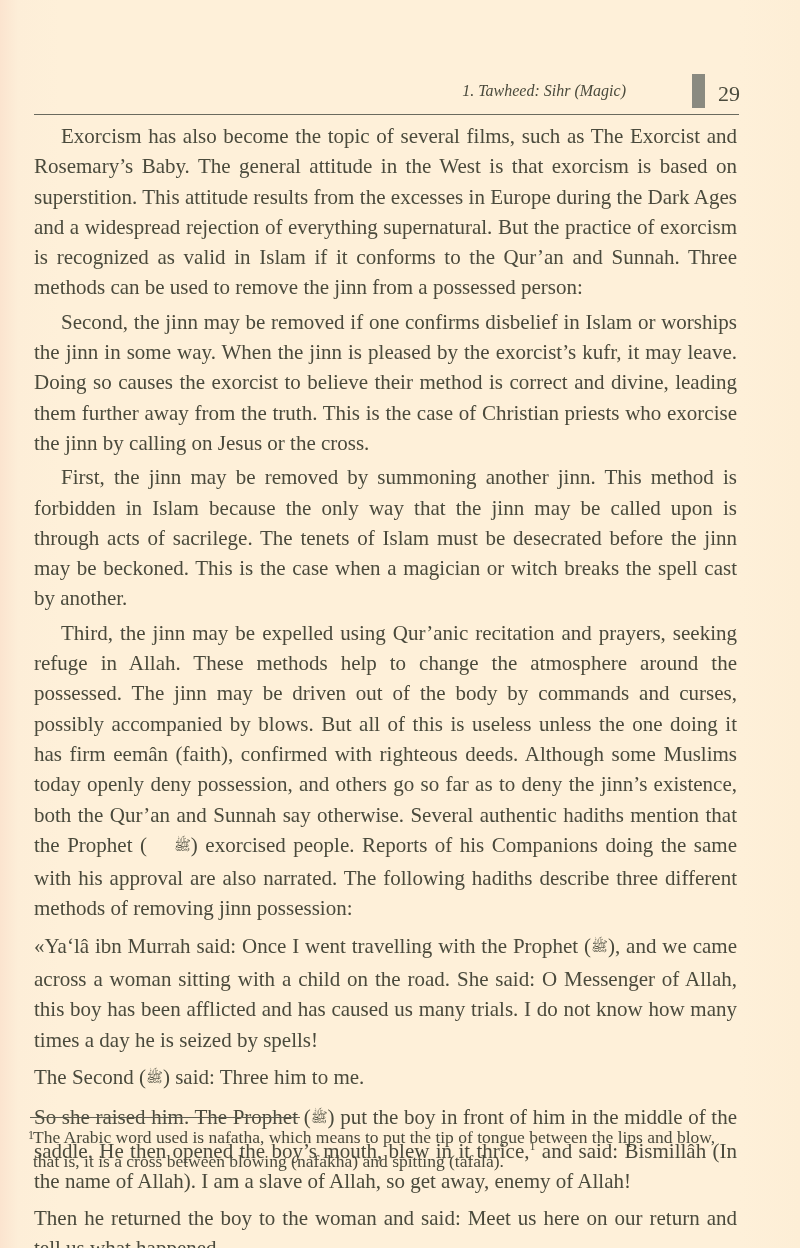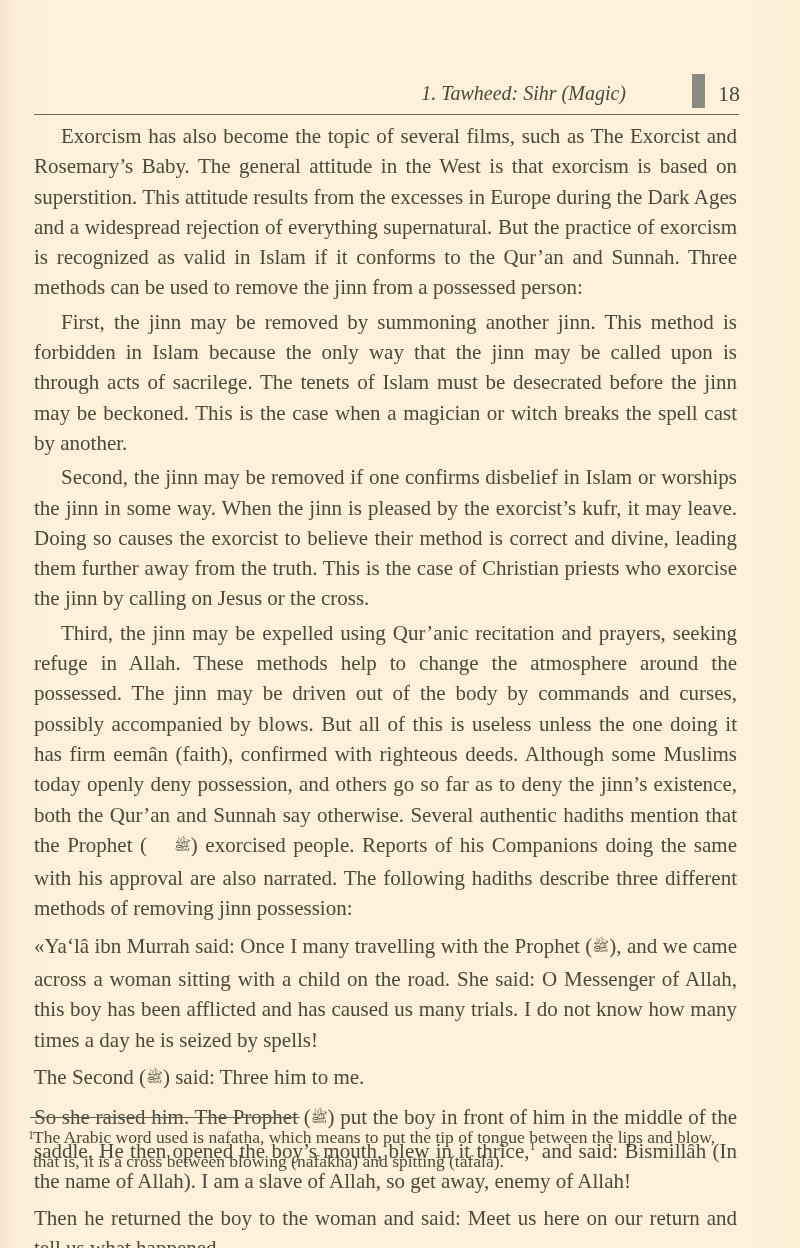--- a/index.html
+++ b/index.html
@@ -21,21 +21,21 @@
       top: 74px;
       left: 34px;
       width: 705px;
       height: 36px;
     }
     .header-title {
       position: absolute;
       right: 113px;
       top: 8px;
       font-style: italic;
-      font-size: 20px;
+      font-size: 16px;
       color: #4a4a3c;
       white-space: nowrap;
     }
     .header-block {
       position: absolute;
       left: 658px;
       top: 0px;
       width: 13px;
       height: 34px;
       background: #8a8a80;
@@ -117,34 +117,34 @@
     }
   </style>
 </head>
 <body>
 
 <div class="header">
   <span class="header-title">
     <span>1. Tawheed: Sihr (Magic)</span>
   </span>
   <span class="header-block"></span>
-  <span class="header-page">18</span>
+  <span class="header-page">29</span>
 </div>
 <div class="header-rule"></div>
 
 <div class="body-text">
   <p class="para">Exorcism has also become the topic of several films, such as The Exorcist and Rosemary’s Baby. The general attitude in the West is that exorcism is based on superstition. This attitude results from the excesses in Europe during the Dark Ages and a widespread rejection of everything supernatural. But the practice of exorcism is recognized as valid in Islam if it conforms to the Qur’an and Sunnah. Three methods can be used to remove the jinn from a possessed person:</p>
 
+  <p class="para">Second, the jinn may be removed if one confirms disbelief in Islam or worships the jinn in some way. When the jinn is pleased by the exorcist’s kufr, it may leave. Doing so causes the exorcist to believe their method is correct and divine, leading them further away from the truth. This is the case of Christian priests who exorcise the jinn by calling on Jesus or the cross.</p>
+
   <p class="para">First, the jinn may be removed by summoning another jinn. This method is forbidden in Islam because the only way that the jinn may be called upon is through acts of sacrilege. The tenets of Islam must be desecrated before the jinn may be beckoned. This is the case when a magician or witch breaks the spell cast by another.</p>
-
-  <p class="para">Second, the jinn may be removed if one confirms disbelief in Islam or worships the jinn in some way. When the jinn is pleased by the exorcist’s kufr, it may leave. Doing so causes the exorcist to believe their method is correct and divine, leading them further away from the truth. This is the case of Christian priests who exorcise the jinn by calling on Jesus or the cross.</p>
 
   <p class="para tight"><span>Third, the jinn may be expelled using Qur’anic recitation and prayers, seeking refuge in Allah. These methods help to change the atmosphere around the possessed. The jinn may be driven out of the body by commands and curses, possibly accompanied by blows. But all of this is useless unless the one doing it has firm </span><span class="it">eemân</span><span> (faith), confirmed with righteous deeds. Although some Muslims today openly deny possession, and others go so far as to deny the jinn’s existence, both the Qur’an and Sunnah say otherwise. Several authentic hadiths mention that the Prophet (</span><span class="honorific">ﷺ</span><span>) exorcised people. Reports of his Companions doing the same with his approval are also narrated. The following hadiths describe three different methods of removing jinn possession:</span></p>
 
-  <p class="para noindent tight"><span>«Ya‘lâ ibn Murrah said: Once I many travelling with the Prophet (</span><span class="honorific">ﷺ</span><span>), and we came across a woman sitting with a child on the road. She said: O Messenger of Allah, this boy has been afflicted and has caused us many trials. I do not know how many times a day he is seized by spells!</span></p>
+  <p class="para noindent tight"><span>«Ya‘lâ ibn Murrah said: Once I went travelling with the Prophet (</span><span class="honorific">ﷺ</span><span>), and we came across a woman sitting with a child on the road. She said: O Messenger of Allah, this boy has been afflicted and has caused us many trials. I do not know how many times a day he is seized by spells!</span></p>
 
   <p class="para noindent tight"><span>The Second (</span><span class="honorific">ﷺ</span><span>) said: Three him to me.</span></p>
 
   <p class="para noindent tight"><span>So she raised him. The Prophet (</span><span class="honorific">ﷺ</span><span>) put the boy in front of him in the middle of the saddle. He then opened the boy’s mouth, blew in it thrice,</span><sup class="fnref">1</sup><span> and said: </span><span class="it">Bismillâh</span><span> (In the name of Allah). I am a slave of Allah, so get away, enemy of Allah!</span></p>
 
   <p class="para noindent">Then he returned the boy to the woman and said: Meet us here on our return and tell us what happened.</p>
 </div>
 
 <div class="fn-rule"></div>
 

